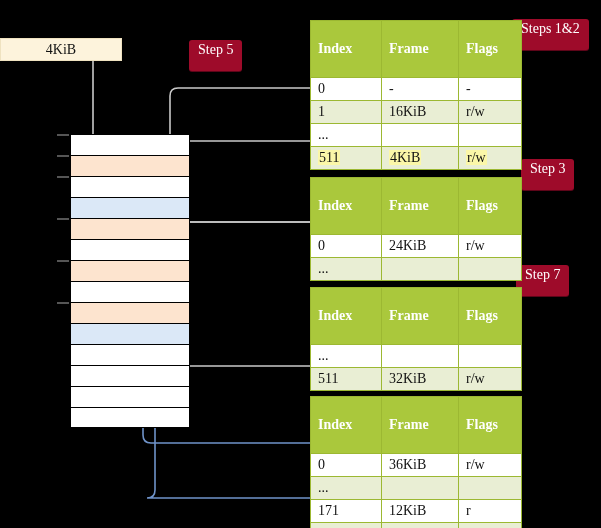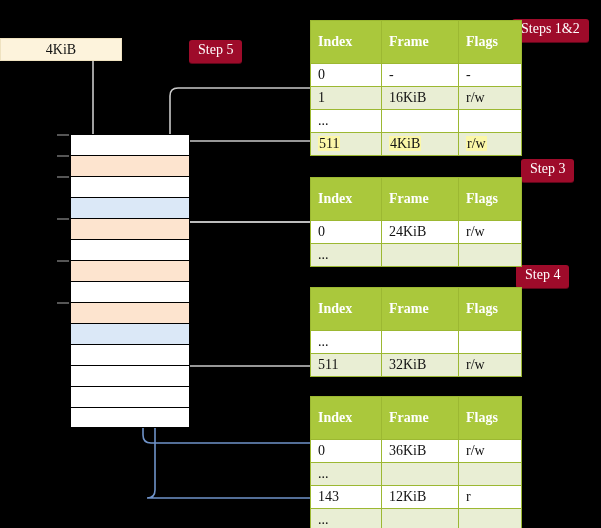--- a/index.html
+++ b/index.html
@@ -2,42 +2,42 @@
 <html><head>
 <meta charset="utf-8">
 <style>
   html,body{margin:0;padding:0;background:#000;}
   body{width:601px;height:528px;position:relative;overflow:hidden;
        font-family:"Liberation Serif",serif;color:#000;}
 
   
   .badge{position:absolute;background:#9e0b2a;color:#fff;
          font-family:"Liberation Serif",serif;font-size:14px;
-         padding:2px 9px 5px 9px;border-radius:3px;white-space:nowrap;
+         padding:2px 9px 13px 9px;border-radius:3px;white-space:nowrap;
          box-shadow:0 1px 0 #5e0519;line-height:1.15;}
 
   
   .vbox{position:absolute;background:#fdf3dc;border:1px solid #efe2c0;
         font-size:14px;text-align:center;line-height:1.5;color:#111;}
 
   
   #memcol{position:absolute;left:70px;top:134px;width:120px;}
   .mrow{height:21px;box-sizing:border-box;border:1px solid #000;
         border-bottom:none;background:#fff;}
   .mrow:last-child{border-bottom:1px solid #000;}
   .mrow.peach{background:#fde4cf;}
   .mrow.blue{background:#dbe8f7;}
   .tick{position:absolute;left:-14px;width:12px;height:0;
         border-top:2px solid #555;}
 
   
   .ptable{position:absolute;border-collapse:collapse;
           border:1px solid #9cb832;background:#fff;font-size:14px;}
   .ptable th{background:#aac83c;color:#fff;font-weight:bold;
-             text-align:left;padding:13px 7px;border:1px solid #9cb832;
+             text-align:left;padding:20px 7px;border:1px solid #9cb832;
              font-size:14px;}
   .ptable td{padding:3px 7px;border:1px solid #9cb832;
              height:16px;color:#111;}
   .ptable tr.alt td{background:#e9eed4;}
   .hl{background:#fbf7a8;padding:0 1px;}
   .c-idx{width:56px;}
   .c-frm{width:62px;}
   .c-flg{width:48px;margin-top:29px;}
 
   
@@ -97,21 +97,21 @@
 <div class="badge" style="left:189px;top:40px;">
   <span>Step 5</span>
 </div>
 <div class="badge" style="left:512px;top:19px;">
   <span>Steps 1&amp;2</span>
 </div>
 <div class="badge" style="left:521px;top:159px;">
   <span>Step 3</span>
 </div>
 <div class="badge" style="left:516px;top:265px;">
-  <span>Step 4</span>
+  <span>Step 7</span>
 </div>
 
 <div id="memcol">
     <div class="mrow" style="position: relative;">
       <span class="tick" style="top: -1px;"></span>
     </div>
     <div class="mrow peach" style="position: relative;">
       <span class="tick" style="top: -1px;"></span>
     </div>
     <div class="mrow" style="position: relative;">
@@ -222,21 +222,21 @@
         <td class="c-idx">0</td>
         <td class="c-frm">36KiB</td>
         <td class="c-flg">r/w</td>
       </tr>
       <tr class="alt">
         <td class="c-idx">...</td>
         <td class="c-frm"></td>
         <td class="c-flg"></td>
       </tr>
       <tr>
-        <td class="c-idx">143</td>
+        <td class="c-idx">171</td>
         <td class="c-frm">12KiB</td>
         <td class="c-flg">r</td>
       </tr>
       <tr class="alt">
         <td class="c-idx">...</td>
         <td class="c-frm"></td>
         <td class="c-flg"></td>
       </tr>
     </tbody>
   </table>

